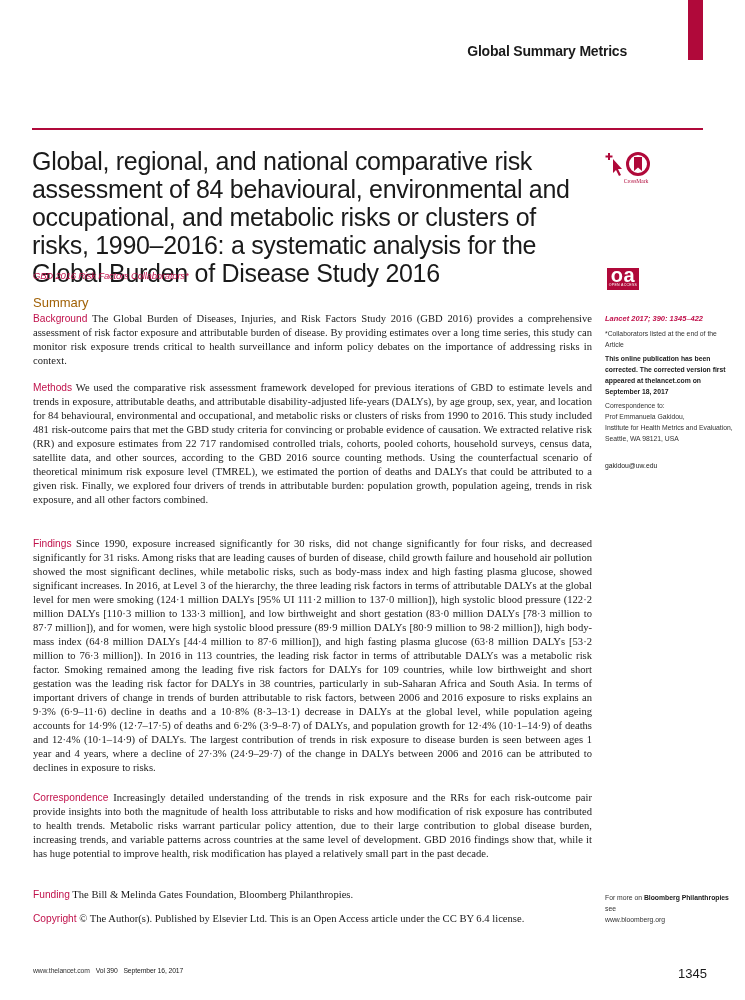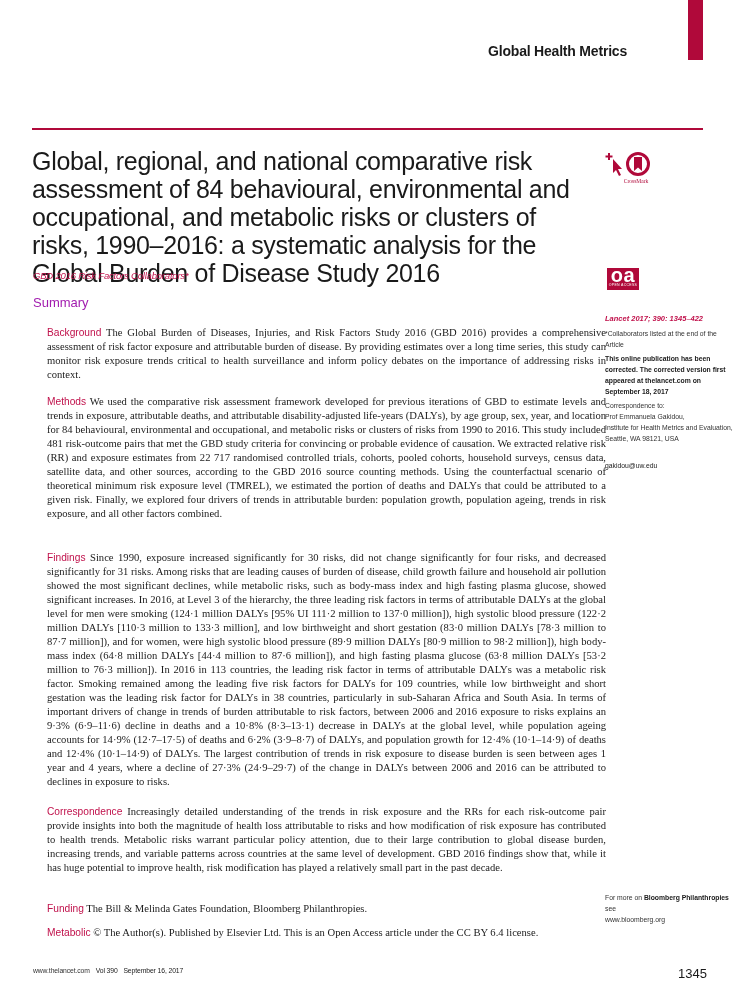--- a/index.html
+++ b/index.html
@@ -32,25 +32,25 @@
     .oa-badge {
       position: absolute; top: 268px; left: 607px; width: 32px; height: 22px; background: #b0093a;
       color: #fff; text-align: center; font-family: "Liberation Sans", sans-serif;
     }
     .oa-badge .oa { font-size: 20px; font-weight: bold; line-height: 15px; display: block; letter-spacing: 0.5px; }
     .oa-badge .oa-sub { font-size: 3.5px; line-height: 4px; display: block; letter-spacing: 0.3px; }
 
     .summary-heading {
       position: absolute; top: 295px; left: 33px; margin: 0;
       font-family: "Liberation Sans", sans-serif; font-size: 13px; font-weight: normal;
-      color: #a21caf;
+      color: #a16207;
     }
 
     .abstract {
-      position: absolute; left: 33px; width: 559px; margin: 14px;
+      position: absolute; left: 33px; width: 559px; margin: 0;
       font-family: "Liberation Serif", serif; font-size: 10.6px; line-height: 14px;
       text-align: justify; color: #1a1a1a;
     }
     .abstract .label {
       font-family: "Liberation Sans", sans-serif; font-size: 10.2px; color: #c0114b;
     }
     #abs-background { top: 312px; }
     #abs-methods { top: 381px; }
     #abs-findings { top: 537px; }
     #abs-interpretation { top: 791px; }
@@ -78,21 +78,21 @@
     .footer-left .date { color: #1a1a1a; margin-left: 4px; }
     .footer-page {
       position: absolute; top: 966px; right: 38px;
       font-family: "Liberation Sans", sans-serif; font-size: 13px; color: #1a1a1a;
     }
   </style>
 </head>
 <body>
 
 <div class="section-bar"></div>
-<div class="section-tag">Global Health Metrics</div>
+<div class="section-tag">Global Summary Metrics</div>
 <div class="top-rule"></div>
 
 <h1 class="title">Global, regional, and national comparative risk assessment of 84 behavioural, environmental and occupational, and metabolic risks or clusters of risks, 1990–2016: a systematic analysis for the Global Burden of Disease Study 2016</h1>
 <div class="authors">GBD 2016 Risk Factors Collaborators*</div>
 
 <div class="crossmark">
   <svg width="50" height="36" viewBox="0 0 50 36">
     <g fill="#b0093a">
       <rect x="3" y="3" width="2" height="7"></rect>
       <rect x="0.5" y="5.5" width="7" height="2"></rect>
@@ -125,21 +125,21 @@
 </p>
 <p class="abstract" id="abs-interpretation">
   <span class="label">Correspondence</span>
   <span>Increasingly detailed understanding of the trends in risk exposure and the RRs for each risk-outcome pair provide insights into both the magnitude of health loss attributable to risks and how modification of risk exposure has contributed to health trends. Metabolic risks warrant particular policy attention, due to their large contribution to global disease burden, increasing trends, and variable patterns across countries at the same level of development. GBD 2016 findings show that, while it has huge potential to improve health, risk modification has played a relatively small part in the past decade.</span>
 </p>
 <p class="abstract" id="abs-funding">
   <span class="label">Funding</span>
   <span>The Bill &amp; Melinda Gates Foundation, Bloomberg Philanthropies.</span>
 </p>
 <p class="abstract" id="abs-copyright">
-  <span class="label">Metabolic</span>
+  <span class="label">Copyright</span>
   <span>© The Author(s). Published by Elsevier Ltd. This is an Open Access article under the CC BY 6.4 license.</span>
 </p>
 
 <div class="sidebar" id="side-citation">Lancet 2017; 390: 1345–422</div>
 <div class="sidebar" id="side-collab">*Collaborators listed at the end of the Article</div>
 <div class="sidebar" id="side-correction">This online publication has been corrected. The corrected version first appeared at thelancet.com on September 18, 2017</div>
 <div class="sidebar" id="side-corr">
   <p>Correspondence to:</p>
   <p>Prof Emmanuela Gakidou,</p>
   <p>Institute for Health Metrics and Evaluation, Seattle, WA 98121, USA</p>

